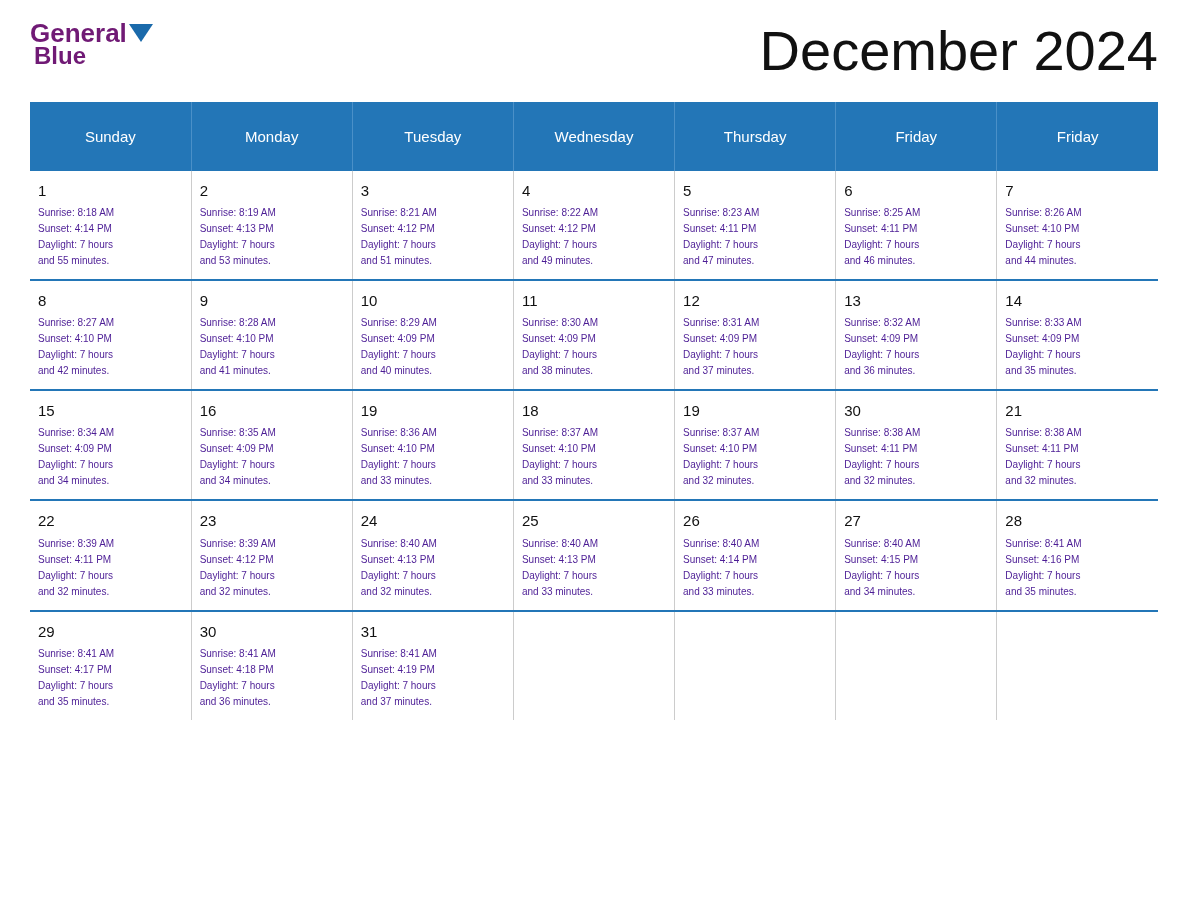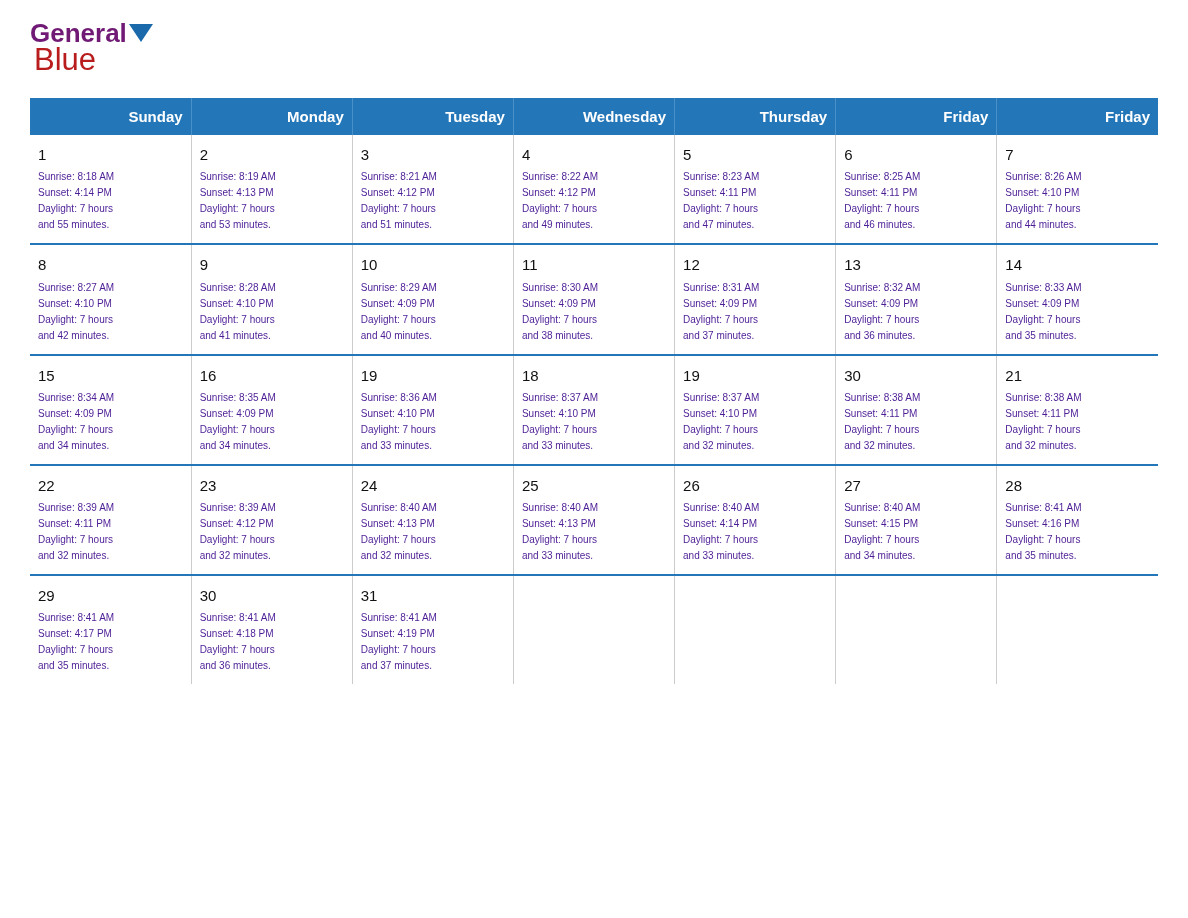--- a/index.html
+++ b/index.html
@@ -33,23 +33,23 @@
     .logo-general { color: #701a75; }
     .logo-triangle {
       width: 0; height: 0;
       border-left: 12px solid transparent;
       border-right: 12px solid transparent;
       border-top: 18px solid #1a6aab;
       margin: 0 2px;
       display: inline-block;
     }
     .logo-blue {
-      color: #b91c1c;
-      font-size: 31px;
-      font-weight: normal;
+      color: #701a75;
+      font-size: 24px;
+      font-weight: bold;
     }
     .title-block {
       text-align: right;
     }
     .main-title {
       font-size: 56px;
       font-weight: 300;
       color: #111;
       line-height: 1.1;
     }
@@ -59,23 +59,23 @@
       margin-top: 4px;
     }
     table {
       width: 100%;
       border-collapse: collapse;
       font-size: 13.5px;
     }
     thead tr th {
       background-color: #2376b7;
       color: #fff;
-      padding: 10px 8px;
-      text-align: right;
-      font-weight: bold;
+      padding: 26px 8px;
+      text-align: center;
+      font-weight: normal;
       font-size: 15px;
       border-right: 1px solid #4a90c8;
     }
     thead tr th:last-child { border-right: none; }
     tbody tr {
       border-bottom: 2px solid #2376b7;
     }
     tbody tr td {
       vertical-align: top;
       padding: 8px 8px 10px 8px;
@@ -106,20 +106,21 @@
   <div class="logo">
     <div class="logo-text">
       <span class="logo-general">General</span>
       <span class="logo-triangle"></span>
     </div>
     <div style="margin-top:-4px;margin-left:4px;">
       <span class="logo-blue">Blue</span>
     </div>
   </div>
   <div class="title-block">
+    <div class="main-title">December 2024</div>
   </div>
 </div>
 
 <table>
   <thead>
     <tr>
     <th>Sunday</th>
         <th>Monday</th>
         <th>Tuesday</th>
         <th>Wednesday</th>

